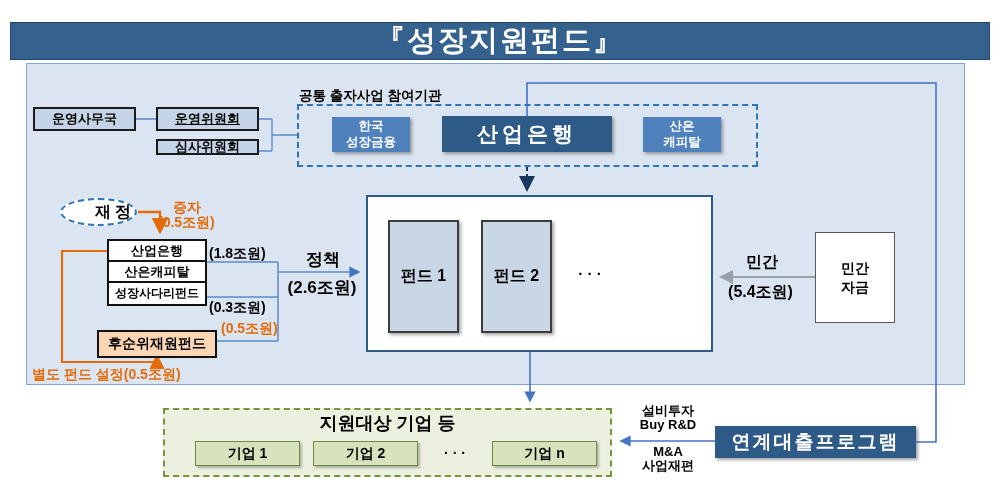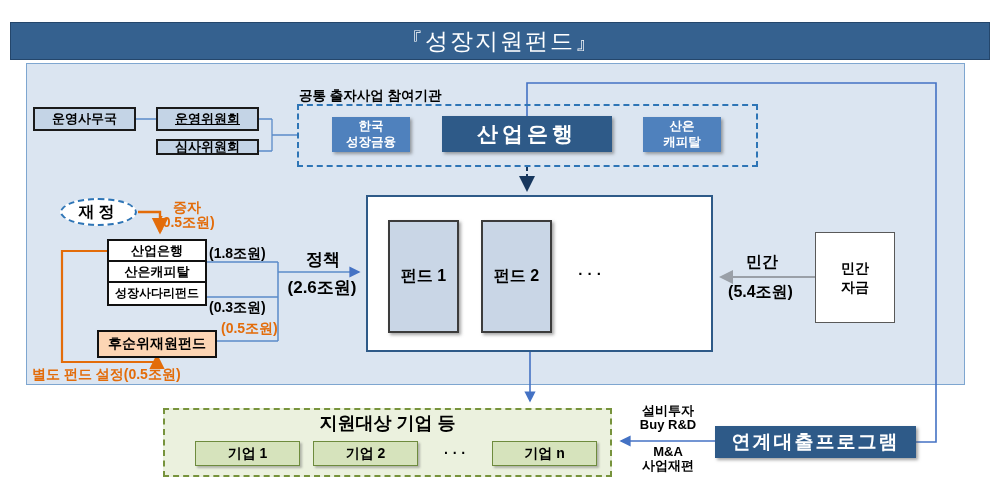--- a/index.html
+++ b/index.html
@@ -5,34 +5,34 @@
   html,body{margin:0;padding:0;background:#fff;}
   .canvas{
     position:relative;width:1000px;height:499px;background:#fff;
     font-family:"Liberation Sans","DejaVu Sans",sans-serif;overflow:hidden;
   }
   .abs{position:absolute;box-sizing:border-box;}
   .flexc{display:flex;align-items:center;justify-content:center;text-align:center;}
   .bold{font-weight:bold;}
   
   .title-bar{left:10px;top:22px;width:980px;height:38px;background:#35618F;border:1px solid #24466B;}
-  .title-bar span{color:#fff;font-weight:normal;font-size:23px;letter-spacing:2px;}
+  .title-bar span{color:#fff;font-weight:bold;font-size:29px;letter-spacing:2px;}
   
   .outer{left:26px;top:63px;width:939px;height:322px;background:#DBE5F1;border:1.5px solid #7EA6D0;}
   
   .box-lb{background:#C4D4E6;border:2px solid #1a1a1a;font-size:13px;font-weight:bold;color:#000;}
   
   .box-mb{background:#4F81BD;color:#fff;font-weight:bold;font-size:12.5px;line-height:1.25;box-shadow:2px 2px 3px rgba(90,90,90,.55);}
   
   .box-db{background:#2E5A88;color:#fff;font-weight:bold;box-shadow:2px 2px 3px rgba(90,90,90,.55);}
   
   .dashed-blue{border:2px dashed #2E75B6;background:transparent;}
   .part-label{font-size:13.5px;font-weight:bold;color:#000;}
   
-  .oval{border:2.5px dashed #2E75B6;border-radius:50%;background:#fff;font-weight:bold;font-size:16px;letter-spacing:4px;color:#000;}
+  .oval{border:2.5px dashed #2E75B6;border-radius:50%;background:#fff;font-weight:bold;font-size:16px;letter-spacing:4px;color:#000;justify-content:flex-end;}
   
   .box-w{background:#fff;border:2px solid #111;font-weight:bold;color:#000;}
   .peach{background:#FCD5B4;border:2px solid #111;font-weight:bold;font-size:14px;color:#000;}
   .orange-t{color:#E36C0A;font-weight:bold;}
   .amount{font-size:14px;font-weight:bold;color:#000;}
   
   .fund-wrap{left:366px;top:195px;width:347px;height:157px;background:#fff;border:2px solid #2E5A88;}
   .fund-box{background:#C9D6E6;border:2px solid #3c3c3c;font-size:16px;font-weight:bold;color:#000;box-shadow:2px 2px 3px rgba(80,80,80,.5);}
   
   .box-plain{background:#fff;border:1.5px solid #595959;font-size:14px;font-weight:bold;line-height:1.3;color:#000;}

